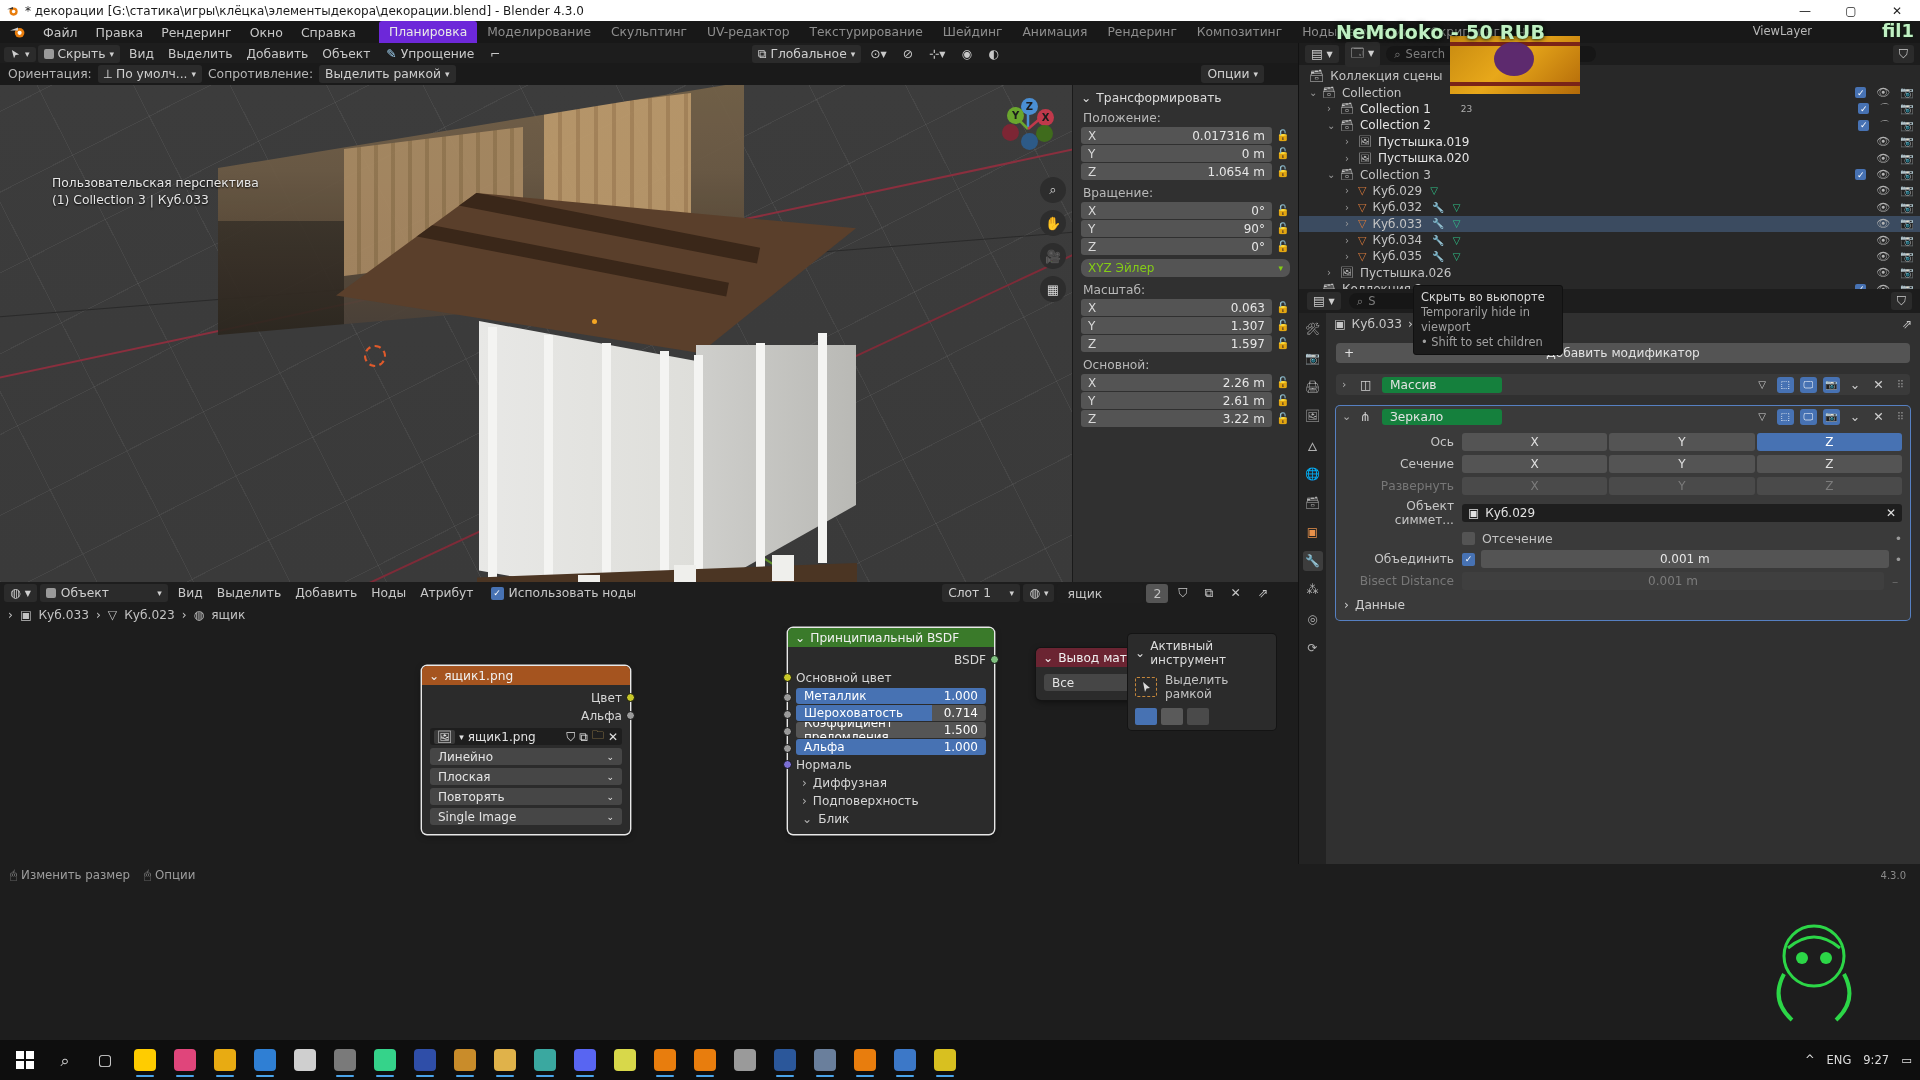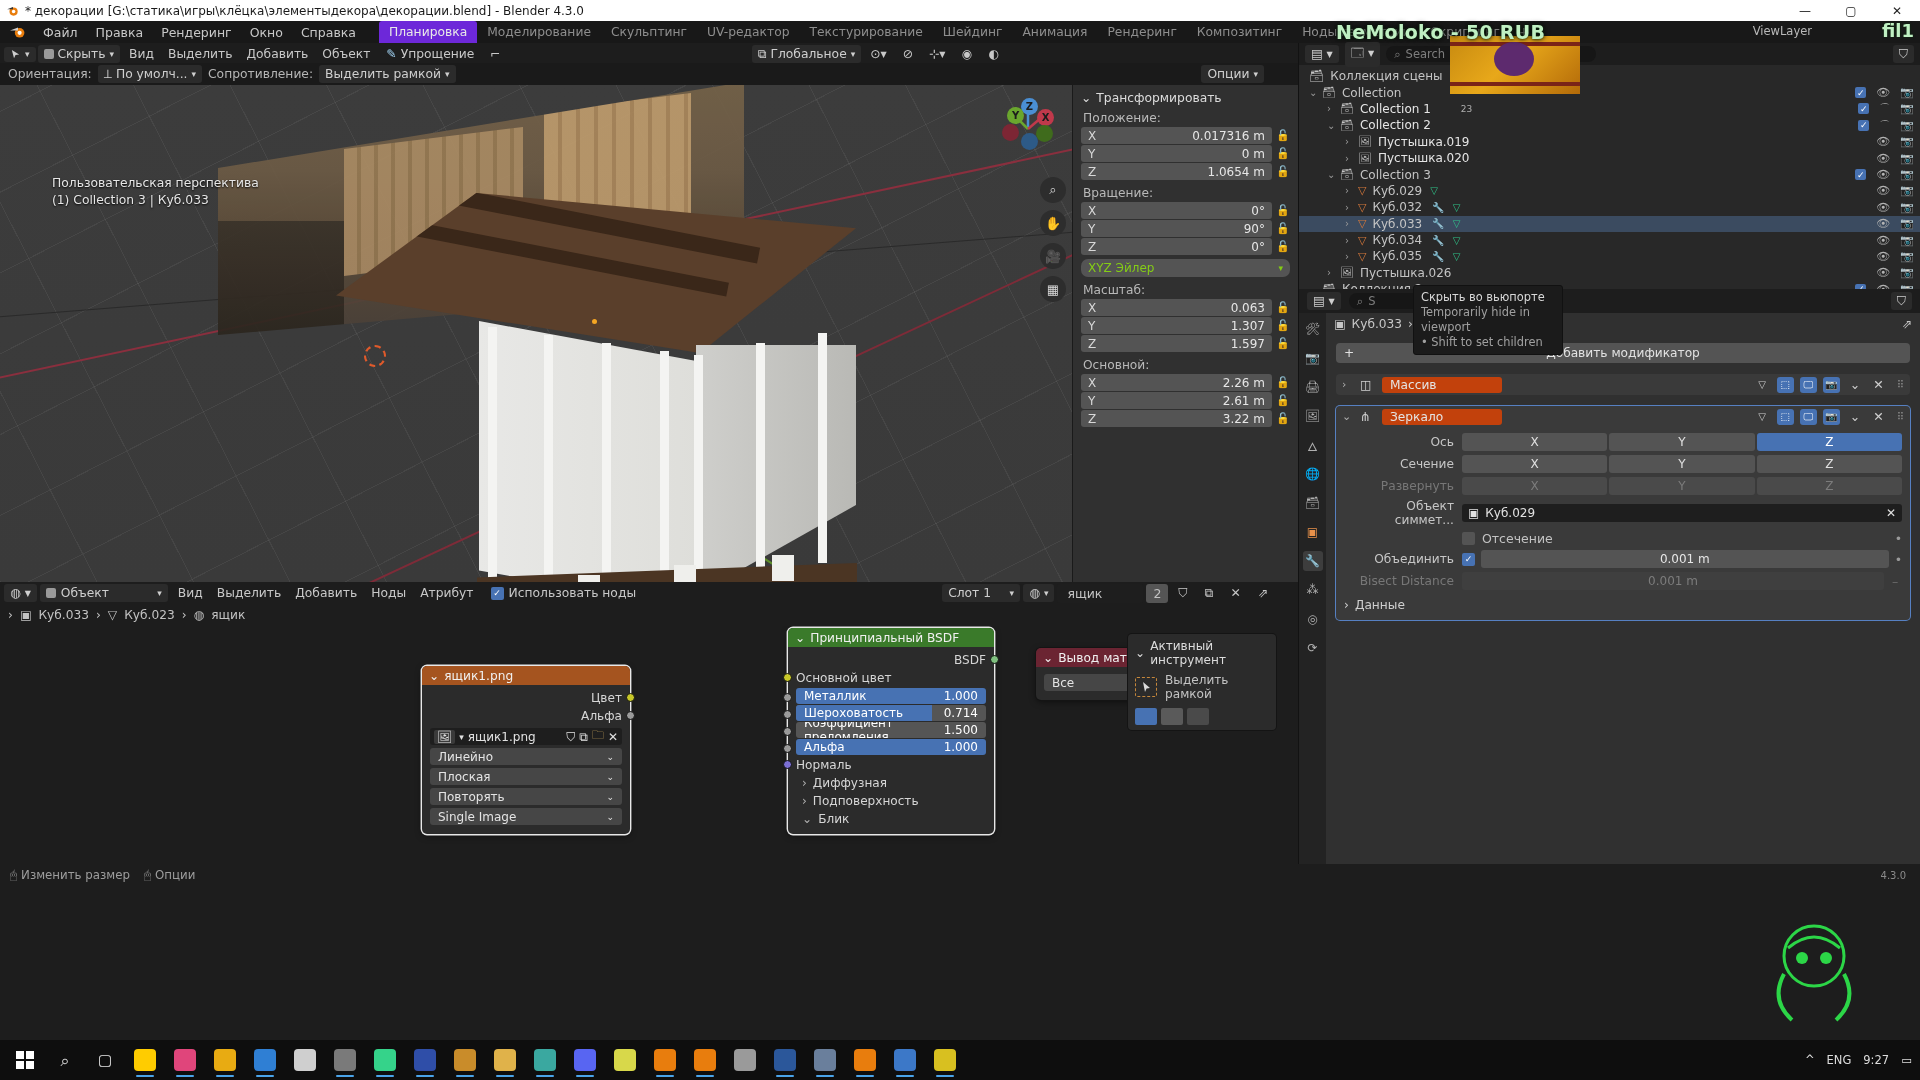--- a/index.html
+++ b/index.html
@@ -162,21 +162,21 @@
   .breadcrumb2 { position:absolute; left:27px; top:24px; right:0; height:22px;
       display:flex; align-items:center; gap:6px; padding:0 8px; font-size:12.2px; color:#c8c8c8;
       background:#303030; }
   .pbody { position:absolute; left:27px; right:0; top:46px; bottom:0; padding:8px 10px; }
   .addmod { height:20px; background:#545454; border-radius:4px; display:flex; align-items:center;
       justify-content:center; font-size:12.2px; color:#e2e2e2; position:relative; }
   .addmod .plus { position:absolute; left:8px; }
   .modcard { margin-top:11px; background:#3a3a3a; border-radius:4px; }
   .modcard.sel { box-shadow:0 0 0 1px #5680c2; }
   .modhead { height:21px; display:flex; align-items:center; gap:6px; padding:0 6px; }
-  .modname { background:#c2410c; border-radius:3px; padding:1px 8px; font-size:12.2px;
+  .modname { background:#15803d; border-radius:3px; padding:1px 8px; font-size:12.2px;
       color:#e4e4e4; min-width:120px; }
   .mi { width:17px;height:16px;border-radius:3px; display:flex;align-items:center;
       justify-content:center;font-size:10px;color:#cfcfcf; }
   .mi.on { background:#4772b3; color:#fff; }
   .modbody { padding:6px 8px 8px; }
   .mrow { display:flex; align-items:center; gap:8px; margin-bottom:4px; }
   .mlabel { width:110px; text-align:right; font-size:12.2px; color:#c6c6c6; }
   .mlabel.dim { color:#777; }
   .seg { flex:1; display:flex; gap:2px; }
   .segb { flex:1; height:18px; background:#545454; border-radius:3px; display:flex;

